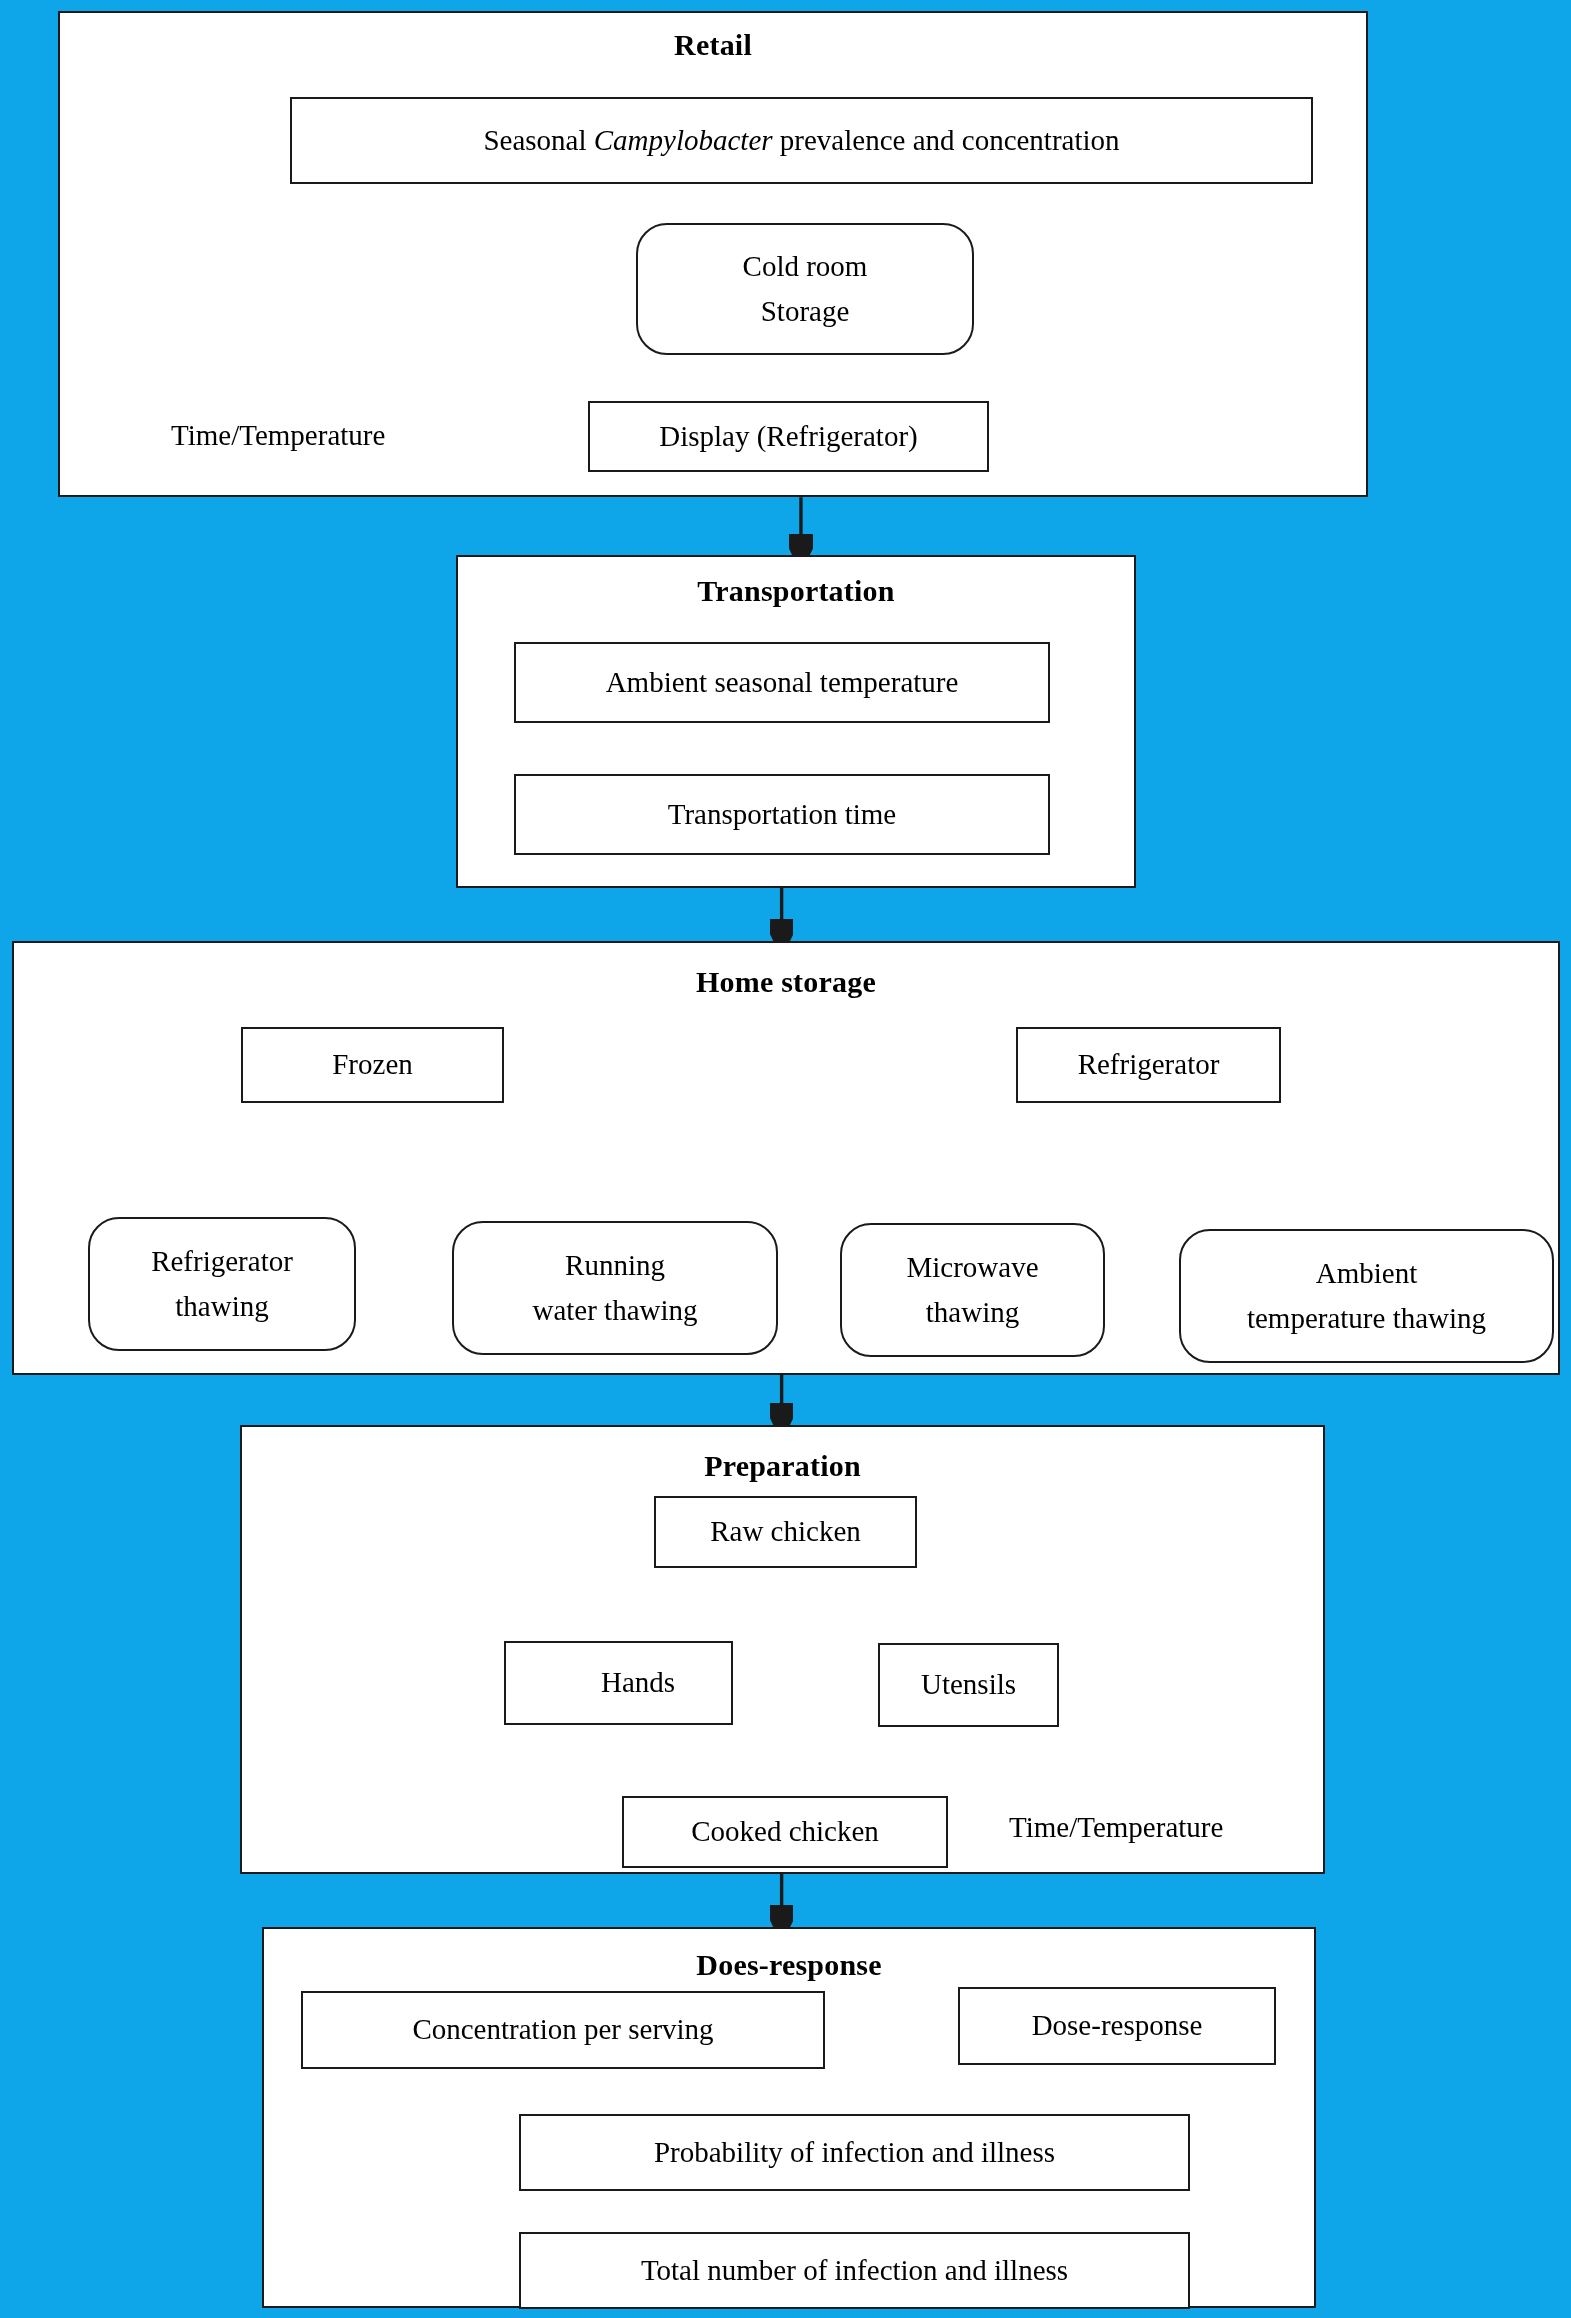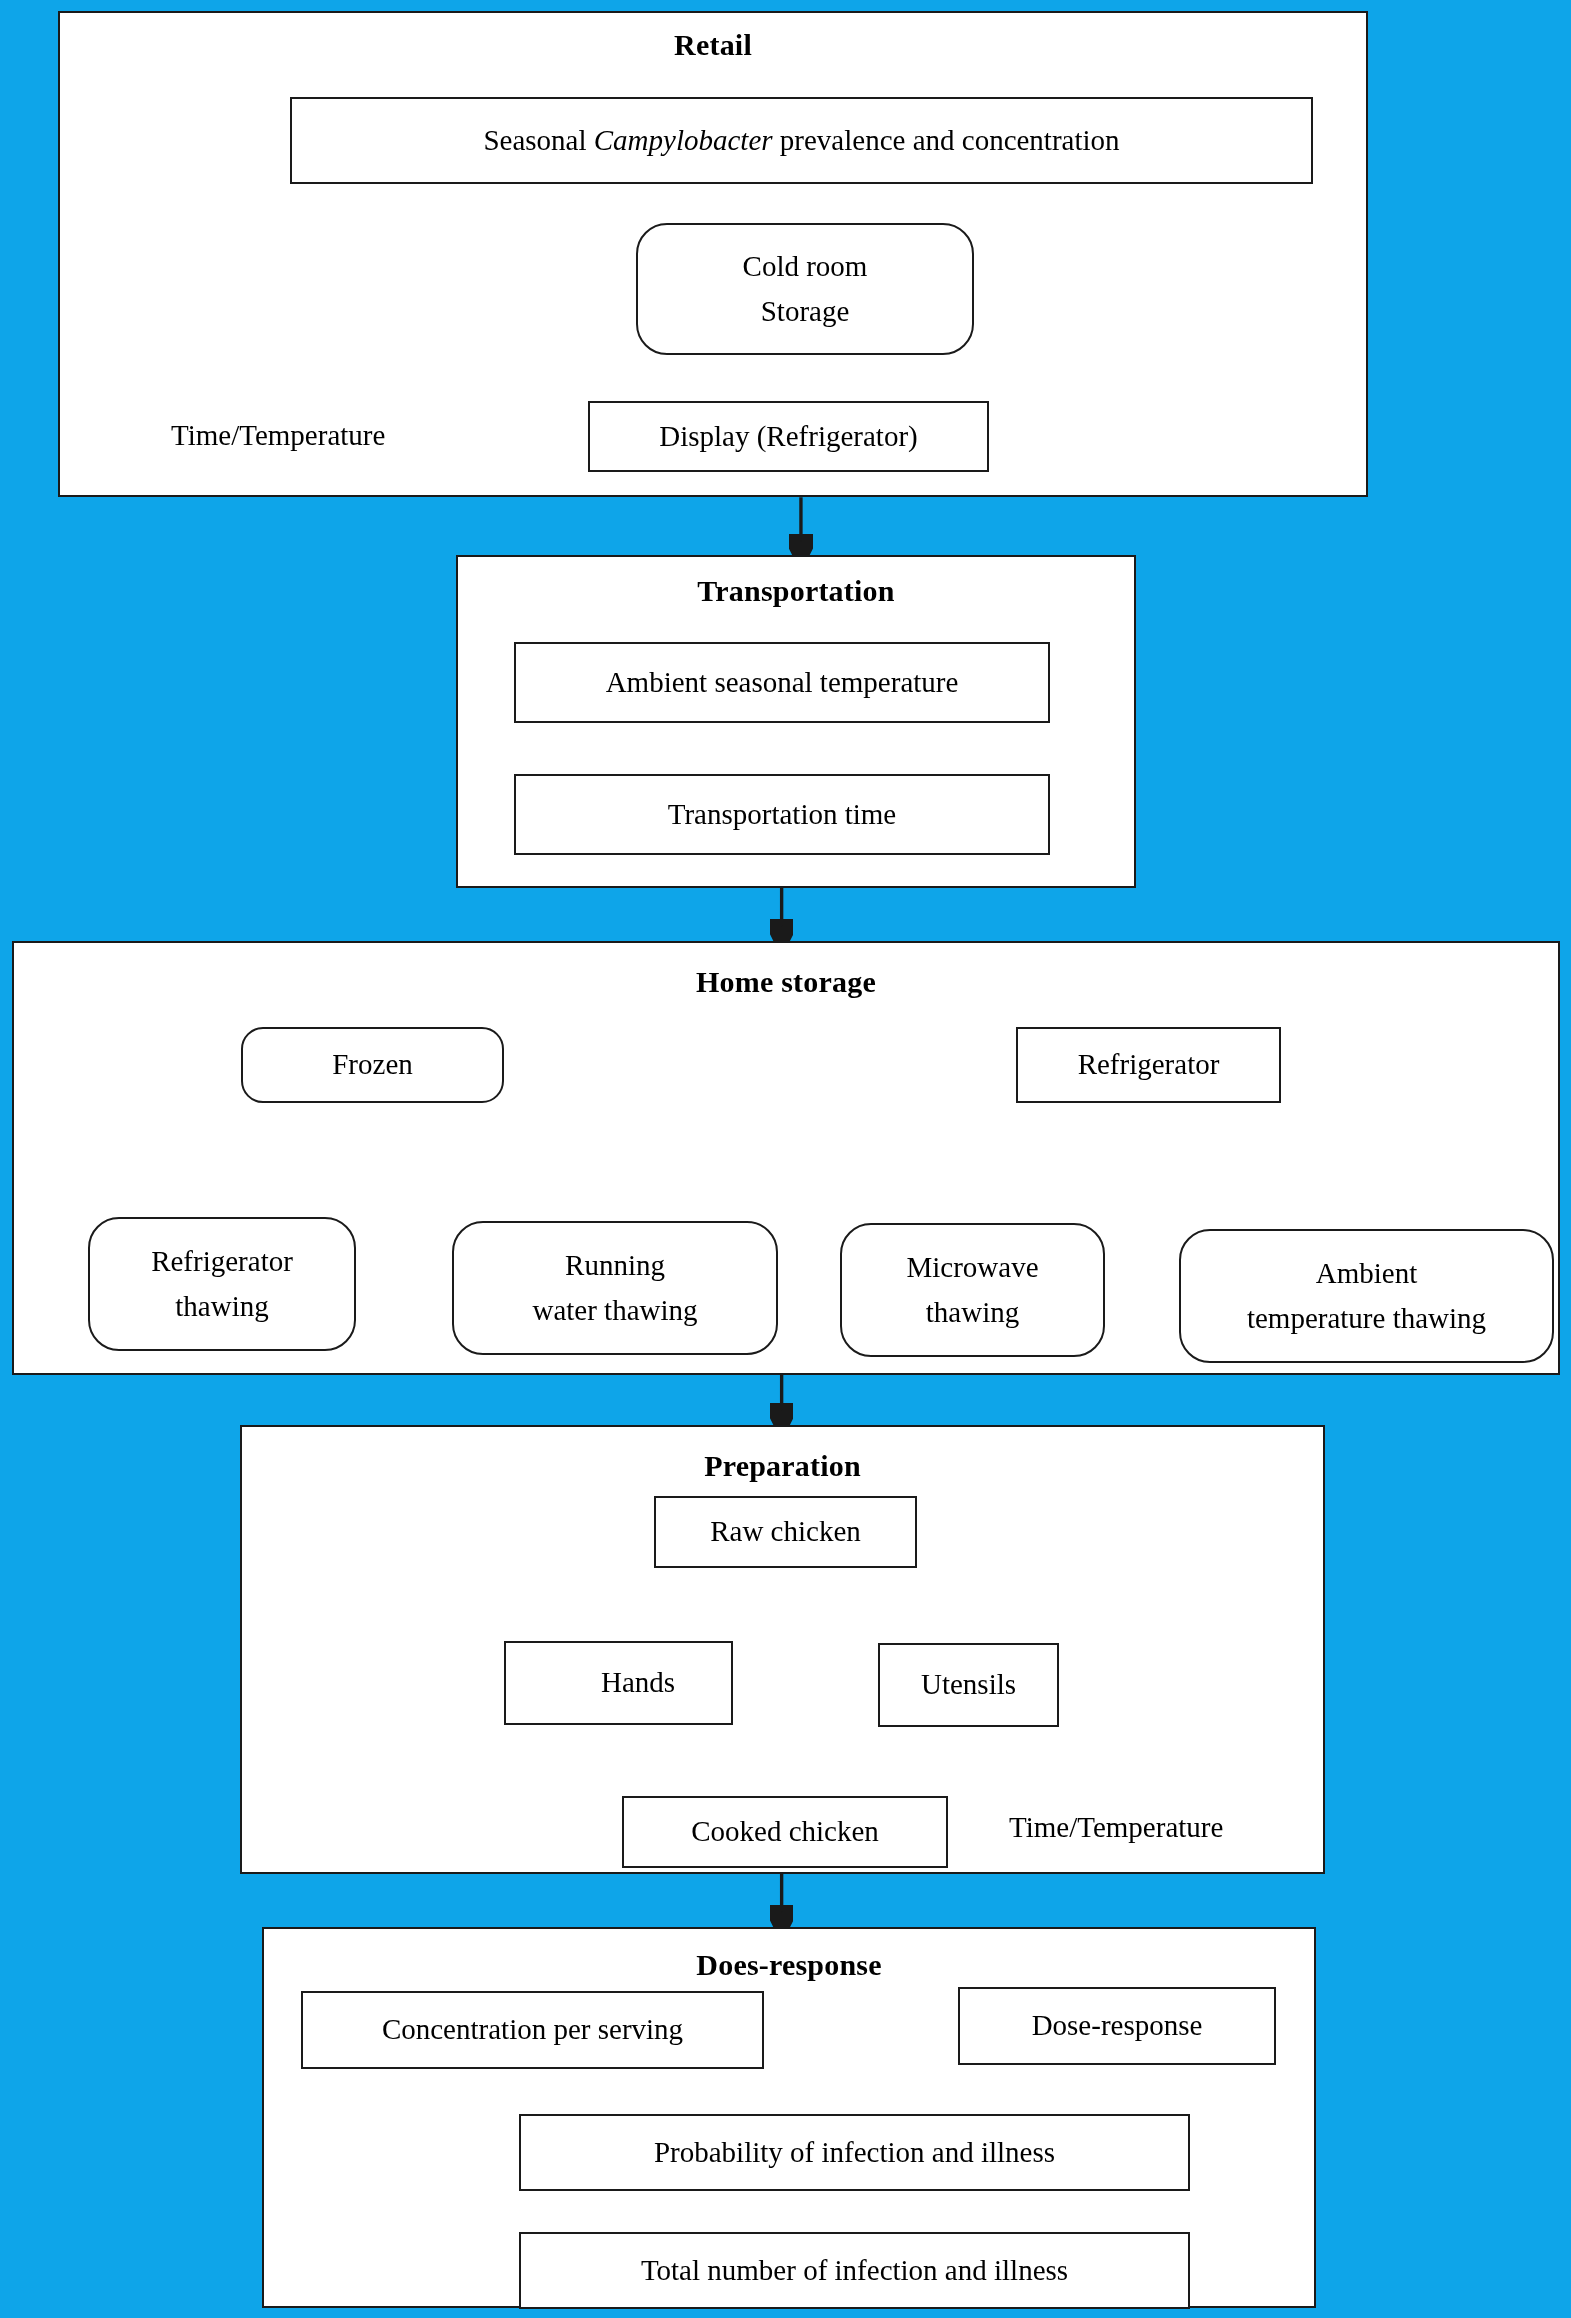--- a/index.html
+++ b/index.html
@@ -150,21 +150,21 @@
   </div>
 
   <div class="node" style="left:514px; top:774px; width:536px; height:81px;">
     <span>Transportation time</span>
   </div>
 
   <div class="section" style="left:12px; top:941px; width:1548px; height:434px;">
     <div class="section-title" style="top:23px;">Home storage</div>
   </div>
 
-  <div class="node" style="left:241px; top:1027px; width:263px; height:76px;border-radius:22px;">
+  <div class="node" style="left:241px; top:1027px; width:263px; height:76px;">
     <span>Frozen</span>
   </div>
 
   <div class="node" style="left:1016px; top:1027px; width:265px; height:76px;">
     <span>Refrigerator</span>
   </div>
 
   <div class="node two-line" style="left:88px; top:1217px; width:268px; height:134px; flex-direction:column;">
     <span>Refrigerator</span>
     <span>thawing</span>
@@ -206,21 +206,21 @@
   </div>
 
   <div class="free-label" style="left:1009px; top:1812px;">
     <span>Time/Temperature</span>
   </div>
 
   <div class="section" style="left:262px; top:1927px; width:1054px; height:381px;">
     <div class="section-title" style="top:20px;">Does-response</div>
   </div>
 
-  <div class="node" style="left:301px; top:1991px; width:463px; height:78px;text-align:center;">
+  <div class="node" style="left:301px; top:1991px; width:524px; height:78px;text-align:center;">
     <span>Concentration per serving</span>
   </div>
 
   <div class="node" style="left:958px; top:1987px; width:318px; height:78px;">
     <span>Dose-response</span>
   </div>
 
   <div class="node" style="left:519px; top:2114px; width:671px; height:77px;">
     <span>Probability of infection and illness</span>
   </div>

